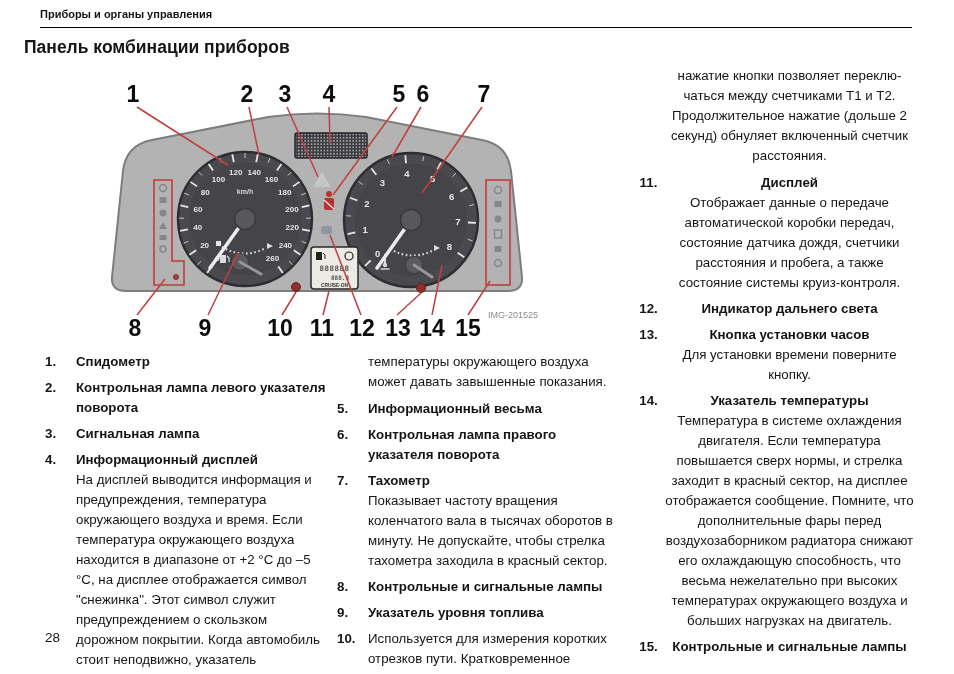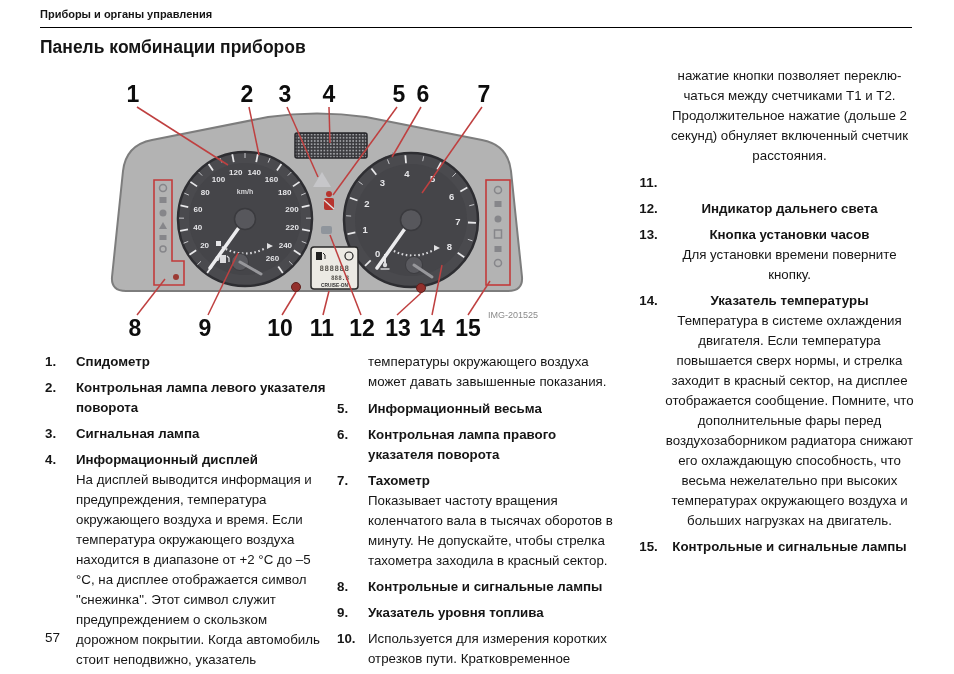--- a/index.html
+++ b/index.html
@@ -2,21 +2,21 @@
 <html><head>
 <meta charset="utf-8">
 <style>
   html,body{margin:0;padding:0;}
   body{
     width:954px;height:674px;position:relative;background:#ffffff;
     font-family:"Liberation Sans", sans-serif;color:#151515;overflow:hidden;
   }
   .hdr{position:absolute;left:40px;top:8px;font-size:11px;font-weight:bold;}
   .hrule{position:absolute;left:40px;top:27px;width:872px;height:0;border-top:1.6px solid #000;}
-  .ptitle{position:absolute;left:40px;top:37px;font-size:17.5px;font-weight:bold;}
+  .ptitle{position:absolute;left:24px;top:37px;font-size:17.5px;font-weight:bold;}
   .figure{position:absolute;left:70px;top:85px;width:470px;height:262px;}
   .col{position:absolute;font-size:13.3px;line-height:20px;}
   .col-left{left:45px;top:352px;width:285px;}
   .col-mid{left:337px;top:352px;width:276px;}
   .col-right{left:633px;top:66px;width:282px;text-align:center;}
   .item{display:flex;margin-bottom:6px;}
   .num{width:31px;flex:0 0 31px;font-weight:bold;}
   .cnt{flex:1;}
   .ttl{font-weight:bold;}
   .bdy{font-weight:normal;}
@@ -298,20 +298,24 @@
     <div class="cnt">
       <div class="bdy">Используется для измерения коротких отрезков пути. Кратковременное</div>
     </div>
   </div>
 </div>
 
 <div class="col col-right">
   <div class="cont">нажатие кнопки позволяет переклю-чаться между счетчиками Т1 и Т2. Продолжительное нажатие (дольше 2 секунд) обнуляет включенный счетчик расстояния.</div>
   <div class="item">
     <div class="num">11.</div>
+    <div class="cnt">
+      <div class="ttl">Дисплей</div>
+      <div class="bdy">Отображает данные о передаче автоматической коробки передач, состояние датчика дождя, счетчики расстояния и пробега, а также состояние системы круиз-контроля.</div>
+    </div>
   </div>
   <div class="item">
     <div class="num">12.</div>
     <div class="cnt">
         <div class="ttl">Индикатор дальнего света</div>
       </div>
   </div>
   <div class="item">
     <div class="num">13.</div>
     <div class="cnt">
@@ -327,13 +331,13 @@
     </div>
   </div>
   <div class="item">
     <div class="num">15.</div>
     <div class="cnt">
         <div class="ttl">Контрольные и сигнальные лампы</div>
       </div>
   </div>
 </div>
 
-<div class="pagenum">57</div>
+<div class="pagenum">28</div>
 
 </body></html>

